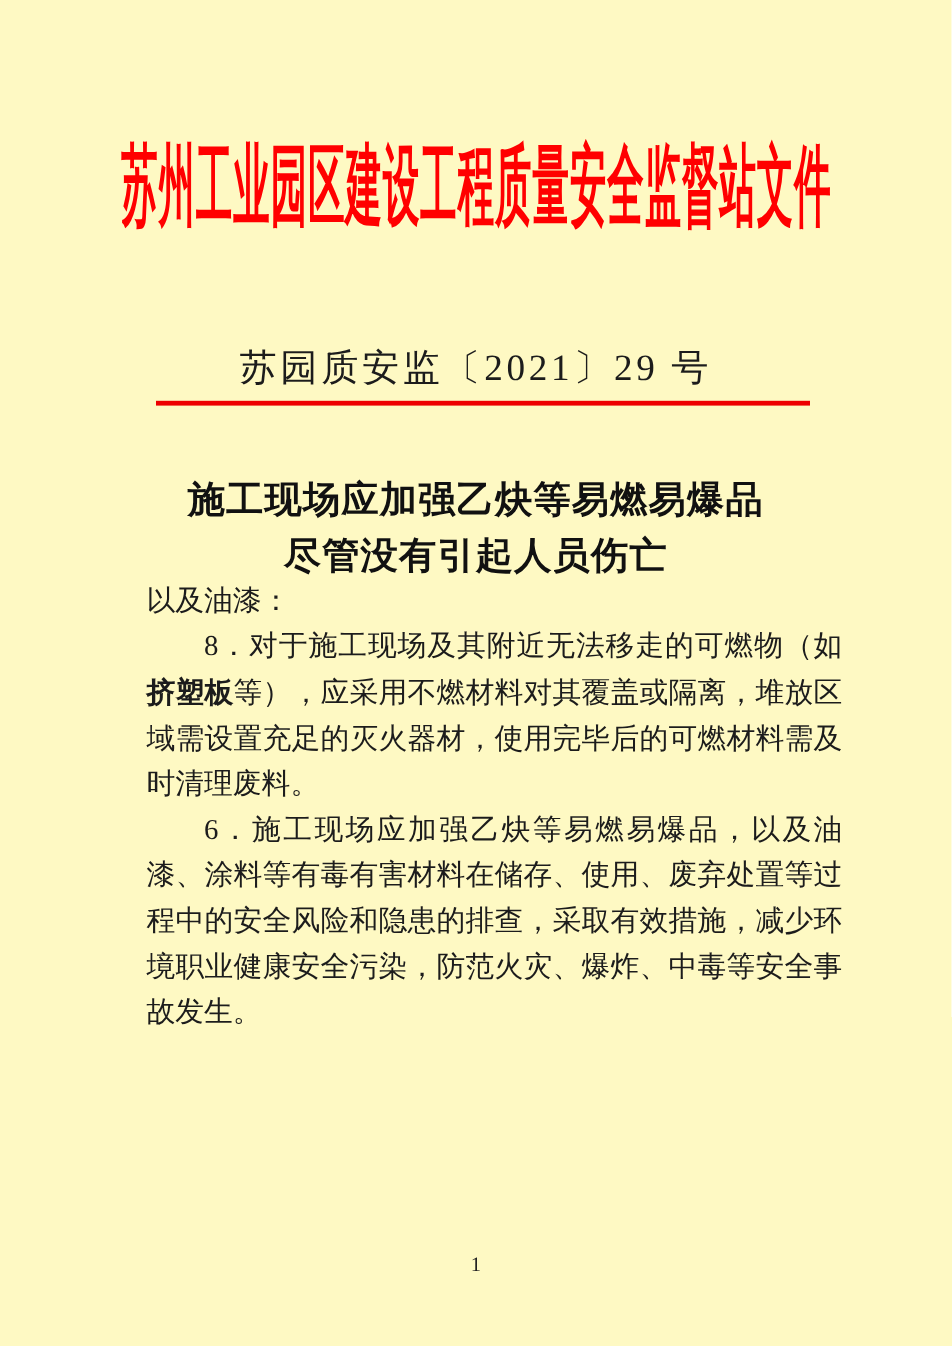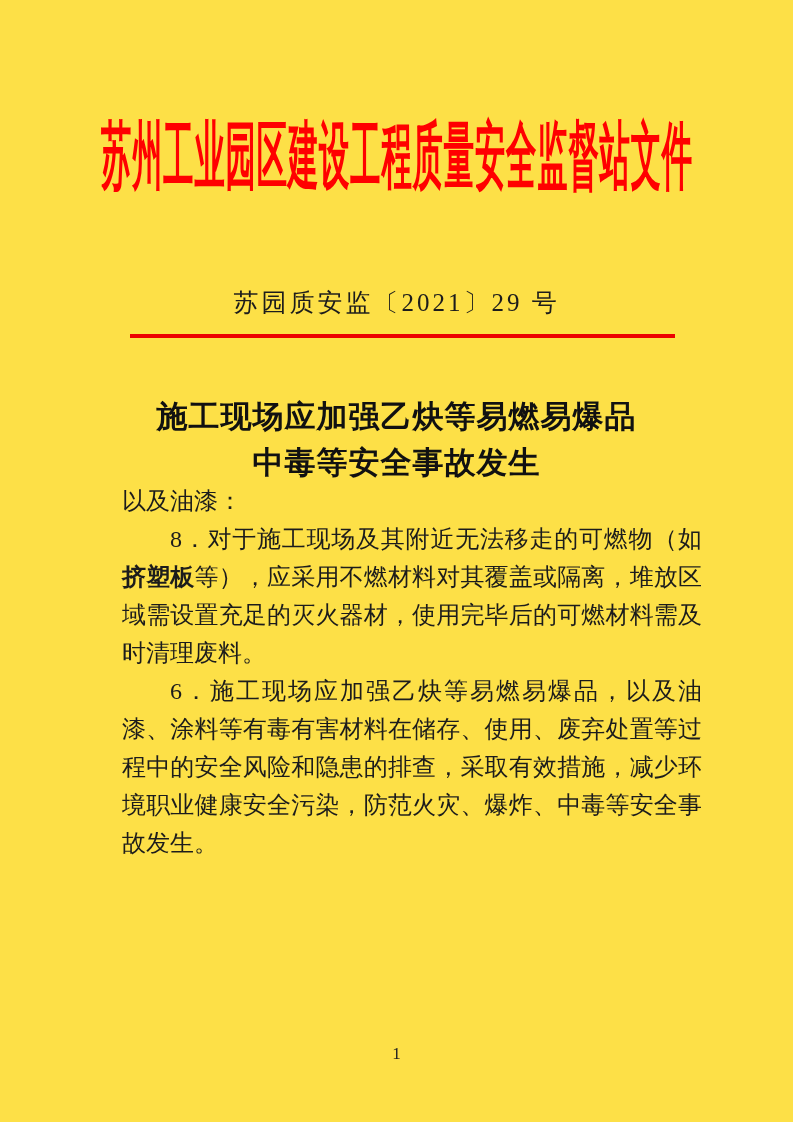--- a/index.html
+++ b/index.html
@@ -2,21 +2,21 @@
 <html><head>
 <meta charset="utf-8">
 <style>
   * { margin: 0; padding: 0; box-sizing: border-box; }
   html, body { background: #ffffff; }
   .page {
     position: relative;
     width: 793px;
     height: 1122px;
     margin: 0 auto;
-    background: #fde047;
+    background: #fef9c3;
     overflow: hidden;
     font-family: "Liberation Serif", "DejaVu Serif", serif;
     color: #191919;
   }
 
   
   .masthead {
     position: absolute;
     top: 108px;
     left: 0;
@@ -39,21 +39,21 @@
     line-height: 1;
   }
 
   
   .doc-number {
     position: absolute;
     top: 286px;
     left: 0;
     width: 100%;
     text-align: center;
-    font-size: 25px;
+    font-size: 31px;
     letter-spacing: 3px;
     color: #1c1c1c;
   }
 
   
   .red-rule {
     position: absolute;
     top: 334px;
     left: 130px;
     width: 545px;
@@ -114,21 +114,21 @@
   <div class="masthead">
     <span class="masthead-text">苏州工业园区建设工程质量安全监督站文件</span>
   </div>
 
   <div class="doc-number">苏园质安监〔2021〕29 号</div>
 
   <div class="red-rule"></div>
 
   <div class="doc-title">
     <div>施工现场应加强乙炔等易燃易爆品</div>
-    <div>中毒等安全事故发生</div>
+    <div>尽管没有引起人员伤亡</div>
   </div>
 
   <div class="doc-body">
     <p>以及油漆：</p>
     <p class="indent"><span>8．对于施工现场及其附近无法移走的可燃物（如</span><span class="hei-bold">挤塑板</span><span>等），应采用不燃材料对其覆盖或隔离，堆放区域需设置充足的灭火器材，使用完毕后的可燃材料需及时清理废料。</span></p>
     <p class="indent">6．施工现场应加强乙炔等易燃易爆品，以及油漆、涂料等有毒有害材料在储存、使用、废弃处置等过程中的安全风险和隐患的排查，采取有效措施，减少环境职业健康安全污染，防范火灾、爆炸、中毒等安全事故发生。</p>
   </div>
 
   <div class="page-footer">
     <span>1</span>

